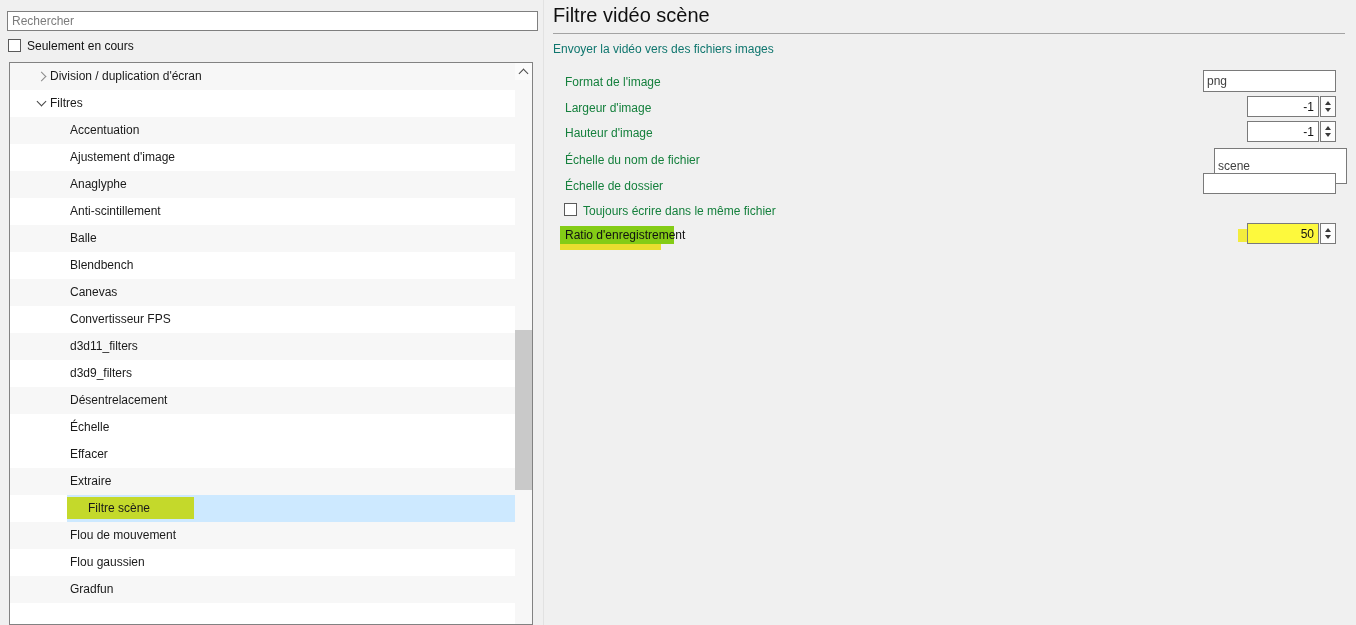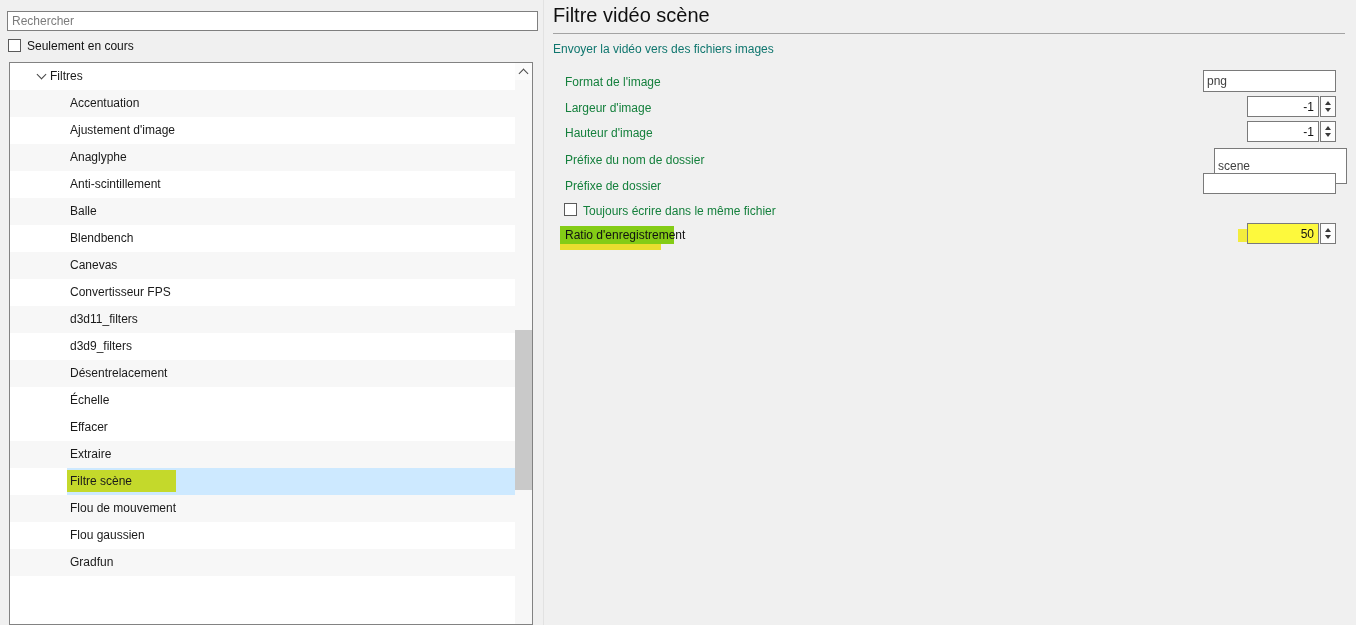--- a/index.html
+++ b/index.html
@@ -44,21 +44,21 @@
   }
   .chev.expanded{
     border-right:1.5px solid #444;border-bottom:1.5px solid #444;
     transform:rotate(45deg);top:8px;
   }
   .sel-bg{
     position:absolute;left:57px;right:0;top:0;bottom:0;background:#cde9ff;
   }
   .tree-row.selected .lbl{
     left:57px;top:2px;height:22px;line-height:22px;
-    background:#c4d92b;width:106px;padding-left:3px;
+    background:#c4d92b;width:106px;padding-left:21px;
   }
 
   
   #tree-scrollbar{
     position:absolute;right:0;top:0;width:17px;height:100%;background:#f7f7f7;
   }
   #scroll-up-btn{
     position:absolute;top:0;left:0;width:17px;height:17px;background:#fbfbfb;
   }
   #scroll-up-btn .chevron-up{
@@ -105,20 +105,24 @@
 </head>
 <body>
 
 <input id="search-input" class="abs" type="text" placeholder="Rechercher" style="">
 
 <div id="only-current-box" class="abs checkbox"></div>
 <span id="only-current-label" class="abs">Seulement en cours</span>
 
 <div id="filter-tree" class="abs">
   <div id="tree-rows">
+      <div class="tree-row alt group">
+        <div class="chev collapsed"></div>
+        <span class="lbl">Division / duplication d'écran</span>
+      </div>
       <div class="tree-row group">
         <div class="chev expanded"></div>
         <span class="lbl">Filtres</span>
       </div>
       <div class="tree-row alt">
         <span class="lbl">Accentuation</span>
       </div>
       <div class="tree-row">
         <span class="lbl">Ajustement d'image</span>
       </div>
@@ -200,24 +204,24 @@
 
 <span class="abs fld-label" style="top:125px">Hauteur d'image</span>
 <div class="abs spinbox" style="left:1247px;top:121px;width:89px;height:21px">
   <input class="spin-field" value="-1" style="">
   <div class="spin-buttons">
     <div class="tri-up"></div>
     <div class="tri-down"></div>
   </div>
 </div>
 
-<span class="abs fld-label" style="top:152px">Préfixe du nom de dossier</span>
+<span class="abs fld-label" style="top:152px">Échelle du nom de fichier</span>
 <input class="abs txt-input" style="left: 1214px; top: 148px; width: 133px; height: 36px;" value="scene">
 
-<span class="abs fld-label" style="top:178px">Préfixe de dossier</span>
+<span class="abs fld-label" style="top:178px">Échelle de dossier</span>
 <input class="abs txt-input" style="left: 1203px; top: 173px; width: 133px; height: 21px;" value="">
 
 <div class="abs checkbox" style="left:564px;top:203px"></div>
 <span class="abs fld-label" style="left:583px;top:203px">Toujours écrire dans le même fichier</span>
 
 <div id="ratio-highlight" class="abs">
   <span>Ratio d'enregistrement</span>
 </div>
 <div id="ratio-highlight-tail" class="abs"></div>
 <div id="ratio-smear" class="abs"></div>

